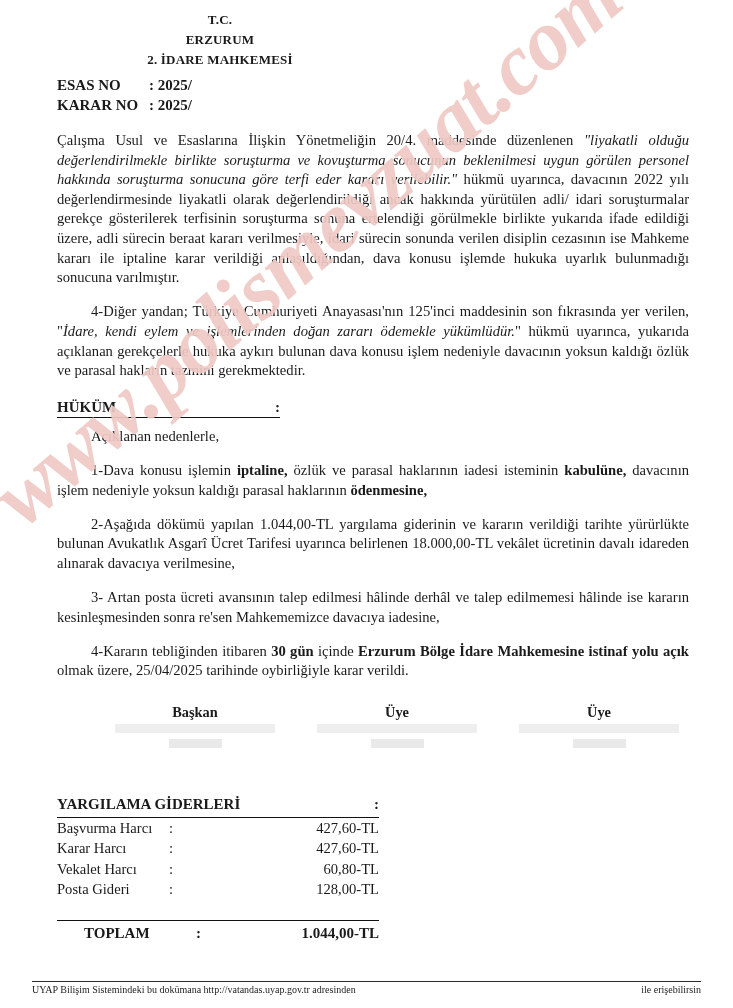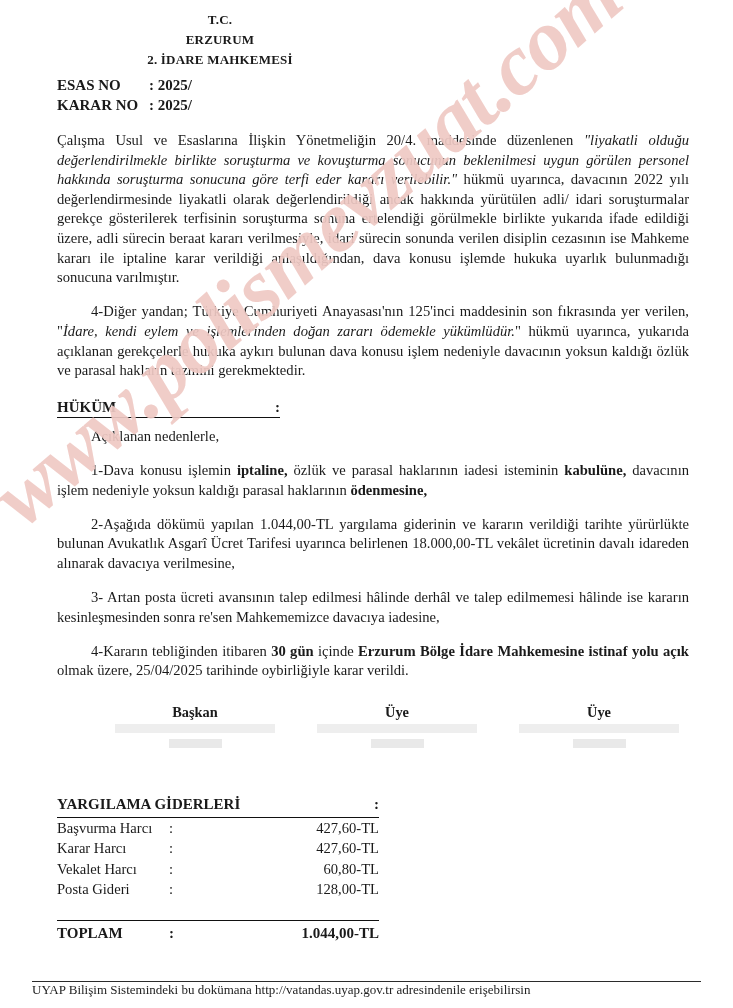--- a/index.html
+++ b/index.html
@@ -163,21 +163,21 @@
     border-top: 1.3px solid #111;
     margin-top: 20px;
   }
   .costs-total {
     display: flex;
     font-weight: bold;
     font-size: 15px;
     line-height: 20px;
     padding-top: 2px;
   }
-  .costs-total .cr-label { width: 112px; }
+  .costs-total .cr-label { width: 112px; margin-left: 27px; }
   .costs-total .cr-colon { width: 60px; }
   .costs-total .cr-value { text-align: right; }
 
   
   #footer {
     position: absolute;
     left: 32px;
     bottom: 12px;
     width: 669px;
     z-index: 6;
@@ -187,21 +187,22 @@
     font-style: italic;
     font-size: 13.5px;
     line-height: 15px;
     margin-bottom: 1px;
   }
   .footer-rule {
     border-top: 1.6px solid #2b2b2b;
   }
   .footer-line {
     display: flex;
-    font-size: 13px;
+    justify-content: space-between;
+    font-size: 10px;
     line-height: 12px;
     padding-top: 2.5px;
     font-family: "Liberation Serif", "DejaVu Serif", serif;
     color: #222;
   }
 </style>
 </head>
 <body>
 
 <div id="page">

